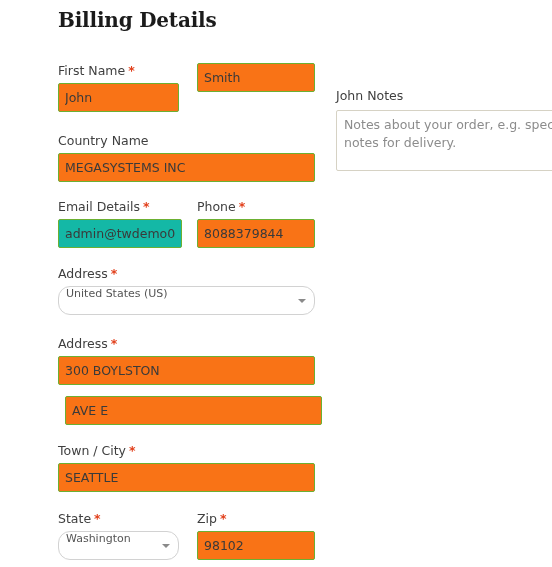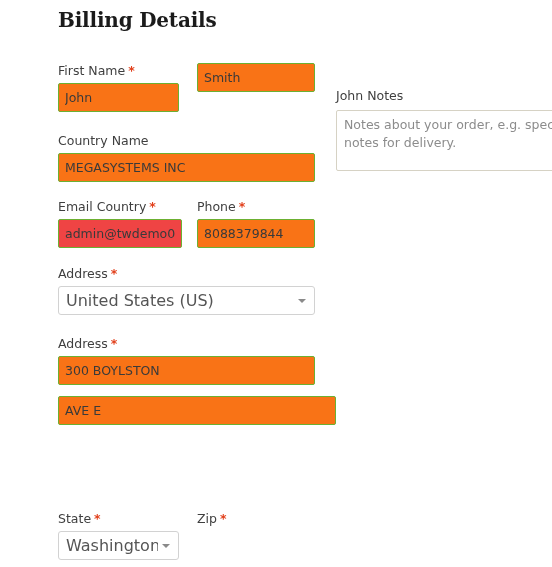--- a/index.html
+++ b/index.html
@@ -99,28 +99,28 @@
     display: block;
   }
   .text-input::placeholder { color: #9a9a9a; }
 
   
   .select-control {
     box-sizing: border-box;
     width: 100%;
     height: 29px;
     border: 1px solid #d2d2d2;
-    border-radius: 3px;
+    border-radius: 12px;
     background: #ffffff;
-    font-size: 16px;
+    font-size: 11px;
     color: #555555;
     padding: 0 20px 0 7px;
     position: relative;
     display: flex;
-    align-items: center;
+    align-items: flex-start;
     white-space: nowrap;
     overflow: hidden;
   }
   .select-control .caret {
     position: absolute;
     right: 8px;
     top: 50%;
     margin-top: -2px;
     width: 0;
     height: 0;
@@ -135,21 +135,21 @@
     display: block;
     width: 100%;
     overflow: hidden;
     white-space: nowrap;
   }
   .input-box {
     box-sizing: border-box;
     height: 29px;
     border: 1px solid #6cb032;
     border-radius: 2px;
-    background: #ef4444;
+    background: #14b8a6;
     font-size: 12.5px;
     color: #3a3a3a;
     padding: 0 6px;
     display: flex;
     align-items: center;
     overflow: hidden;
     width: 100%;
   }
 
   
@@ -212,21 +212,21 @@
   <div class="field" style="left:149px; top:63px; width:118px;">
     <input class="text-input" type="text" value="Smith" style="">
   </div>
 
   <div class="field" style="left:10px; top:133px; width:257px;">
     <div class="field-label"><span>Country Name</span></div>
     <input class="text-input" type="text" value="MEGASYSTEMS INC" style="">
   </div>
 
   <div class="field" style="left:10px; top:199px; width:124px;">
-    <div class="field-label"><span>Email Country</span><span class="req">*</span></div>
+    <div class="field-label"><span>Email Details</span><span class="req">*</span></div>
     <div class="input-box">
         <span class="clip-value">admin@twdemo0</span>
       </div>
   </div>
 
   <div class="field" style="left:149px; top:199px; width:118px;">
     <div class="field-label"><span>Phone</span><span class="req">*</span></div>
     <input class="text-input" type="text" value="8088379844" style="">
   </div>
 
@@ -236,30 +236,35 @@
       <span class="select-value">United States (US)</span>
       <span class="caret"></span>
     </div>
   </div>
 
   <div class="field" style="left:10px; top:336px; width:257px;">
     <div class="field-label"><span>Address</span><span class="req">*</span></div>
     <input class="text-input" type="text" value="300 BOYLSTON" style="">
   </div>
 
-  <div class="field" style="left:10px; top:396px; width:278px;">
+  <div class="field" style="left:17px; top:396px; width:257px;">
     <input class="text-input" type="text" value="AVE E" style="">
   </div>
 
+  <div class="field" style="left:10px; top:443px; width:257px;">
+    <div class="field-label"><span>Town / City</span><span class="req">*</span></div>
+    <input class="text-input" type="text" value="SEATTLE" style="">
+  </div>
 
   <div class="field" style="left:10px; top:511px; width:121px;">
     <div class="field-label"><span>State</span><span class="req">*</span></div>
     <div class="select-control">
       <span class="select-value">Washington</span>
       <span class="caret"></span>
     </div>
   </div>
 
   <div class="field" style="left:149px; top:511px; width:118px;">
     <div class="field-label"><span>Zip</span><span class="req">*</span></div>
+    <input class="text-input" type="text" value="98102" style="">
   </div>
 
 </div>
 
 </body></html>

